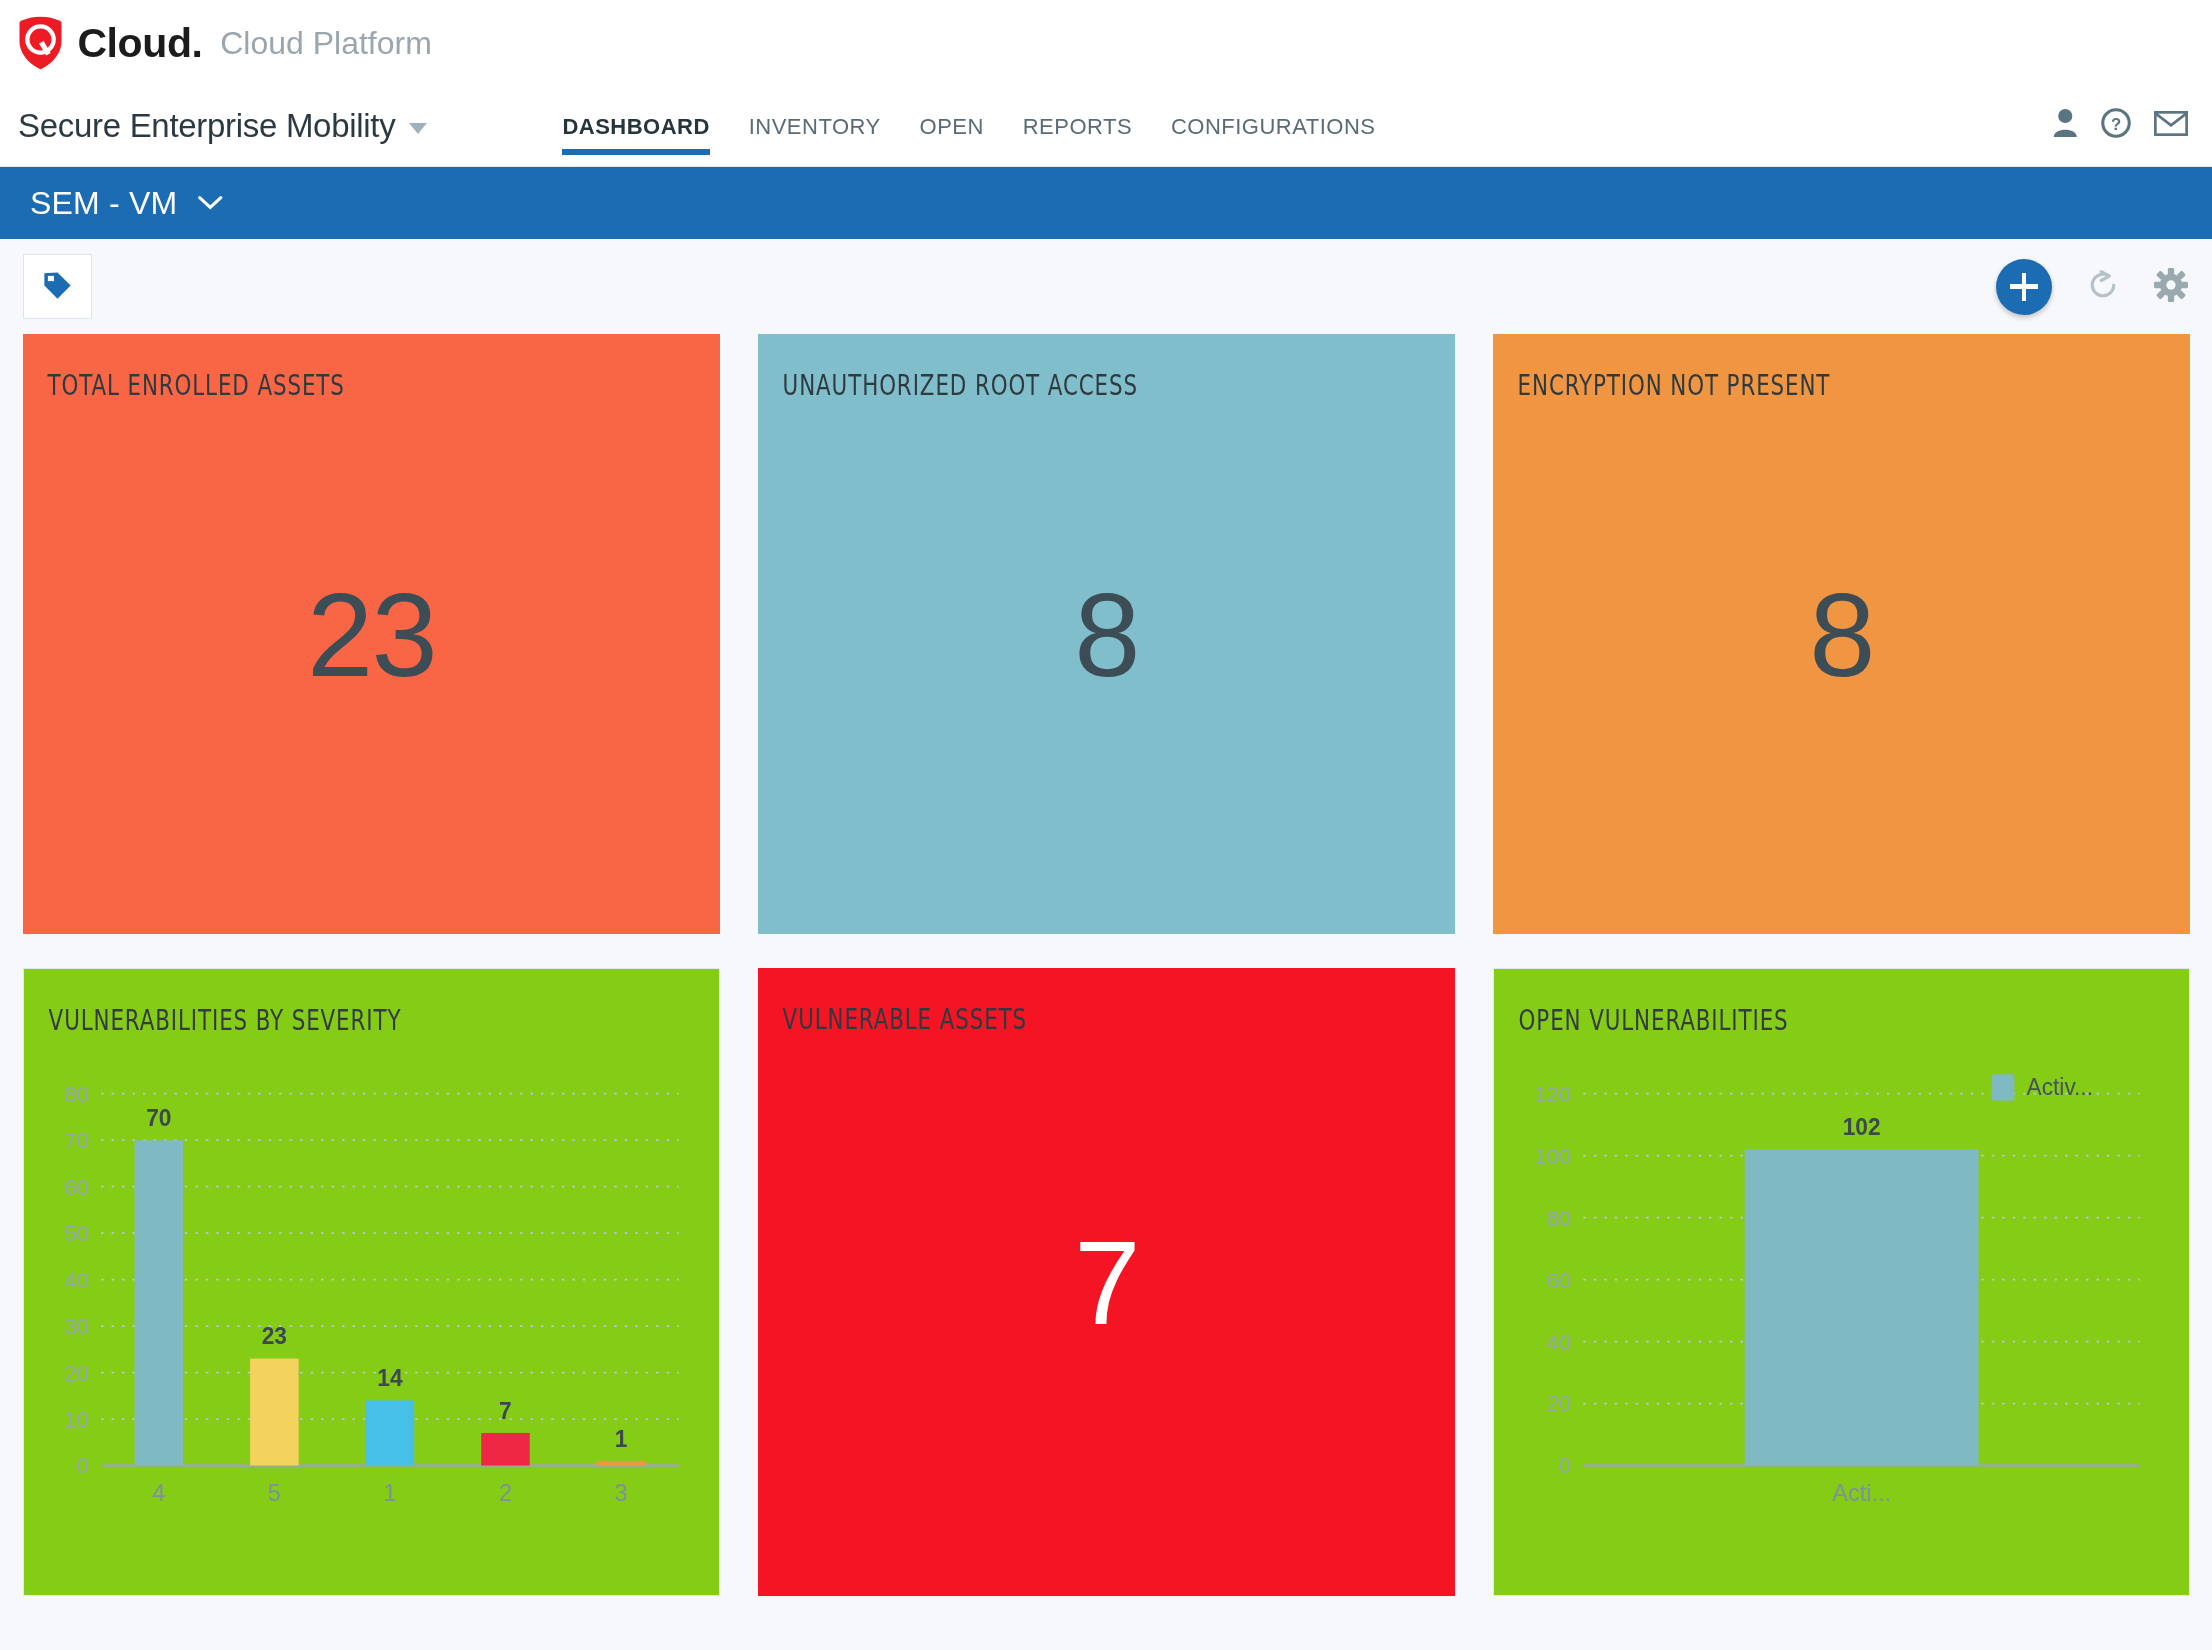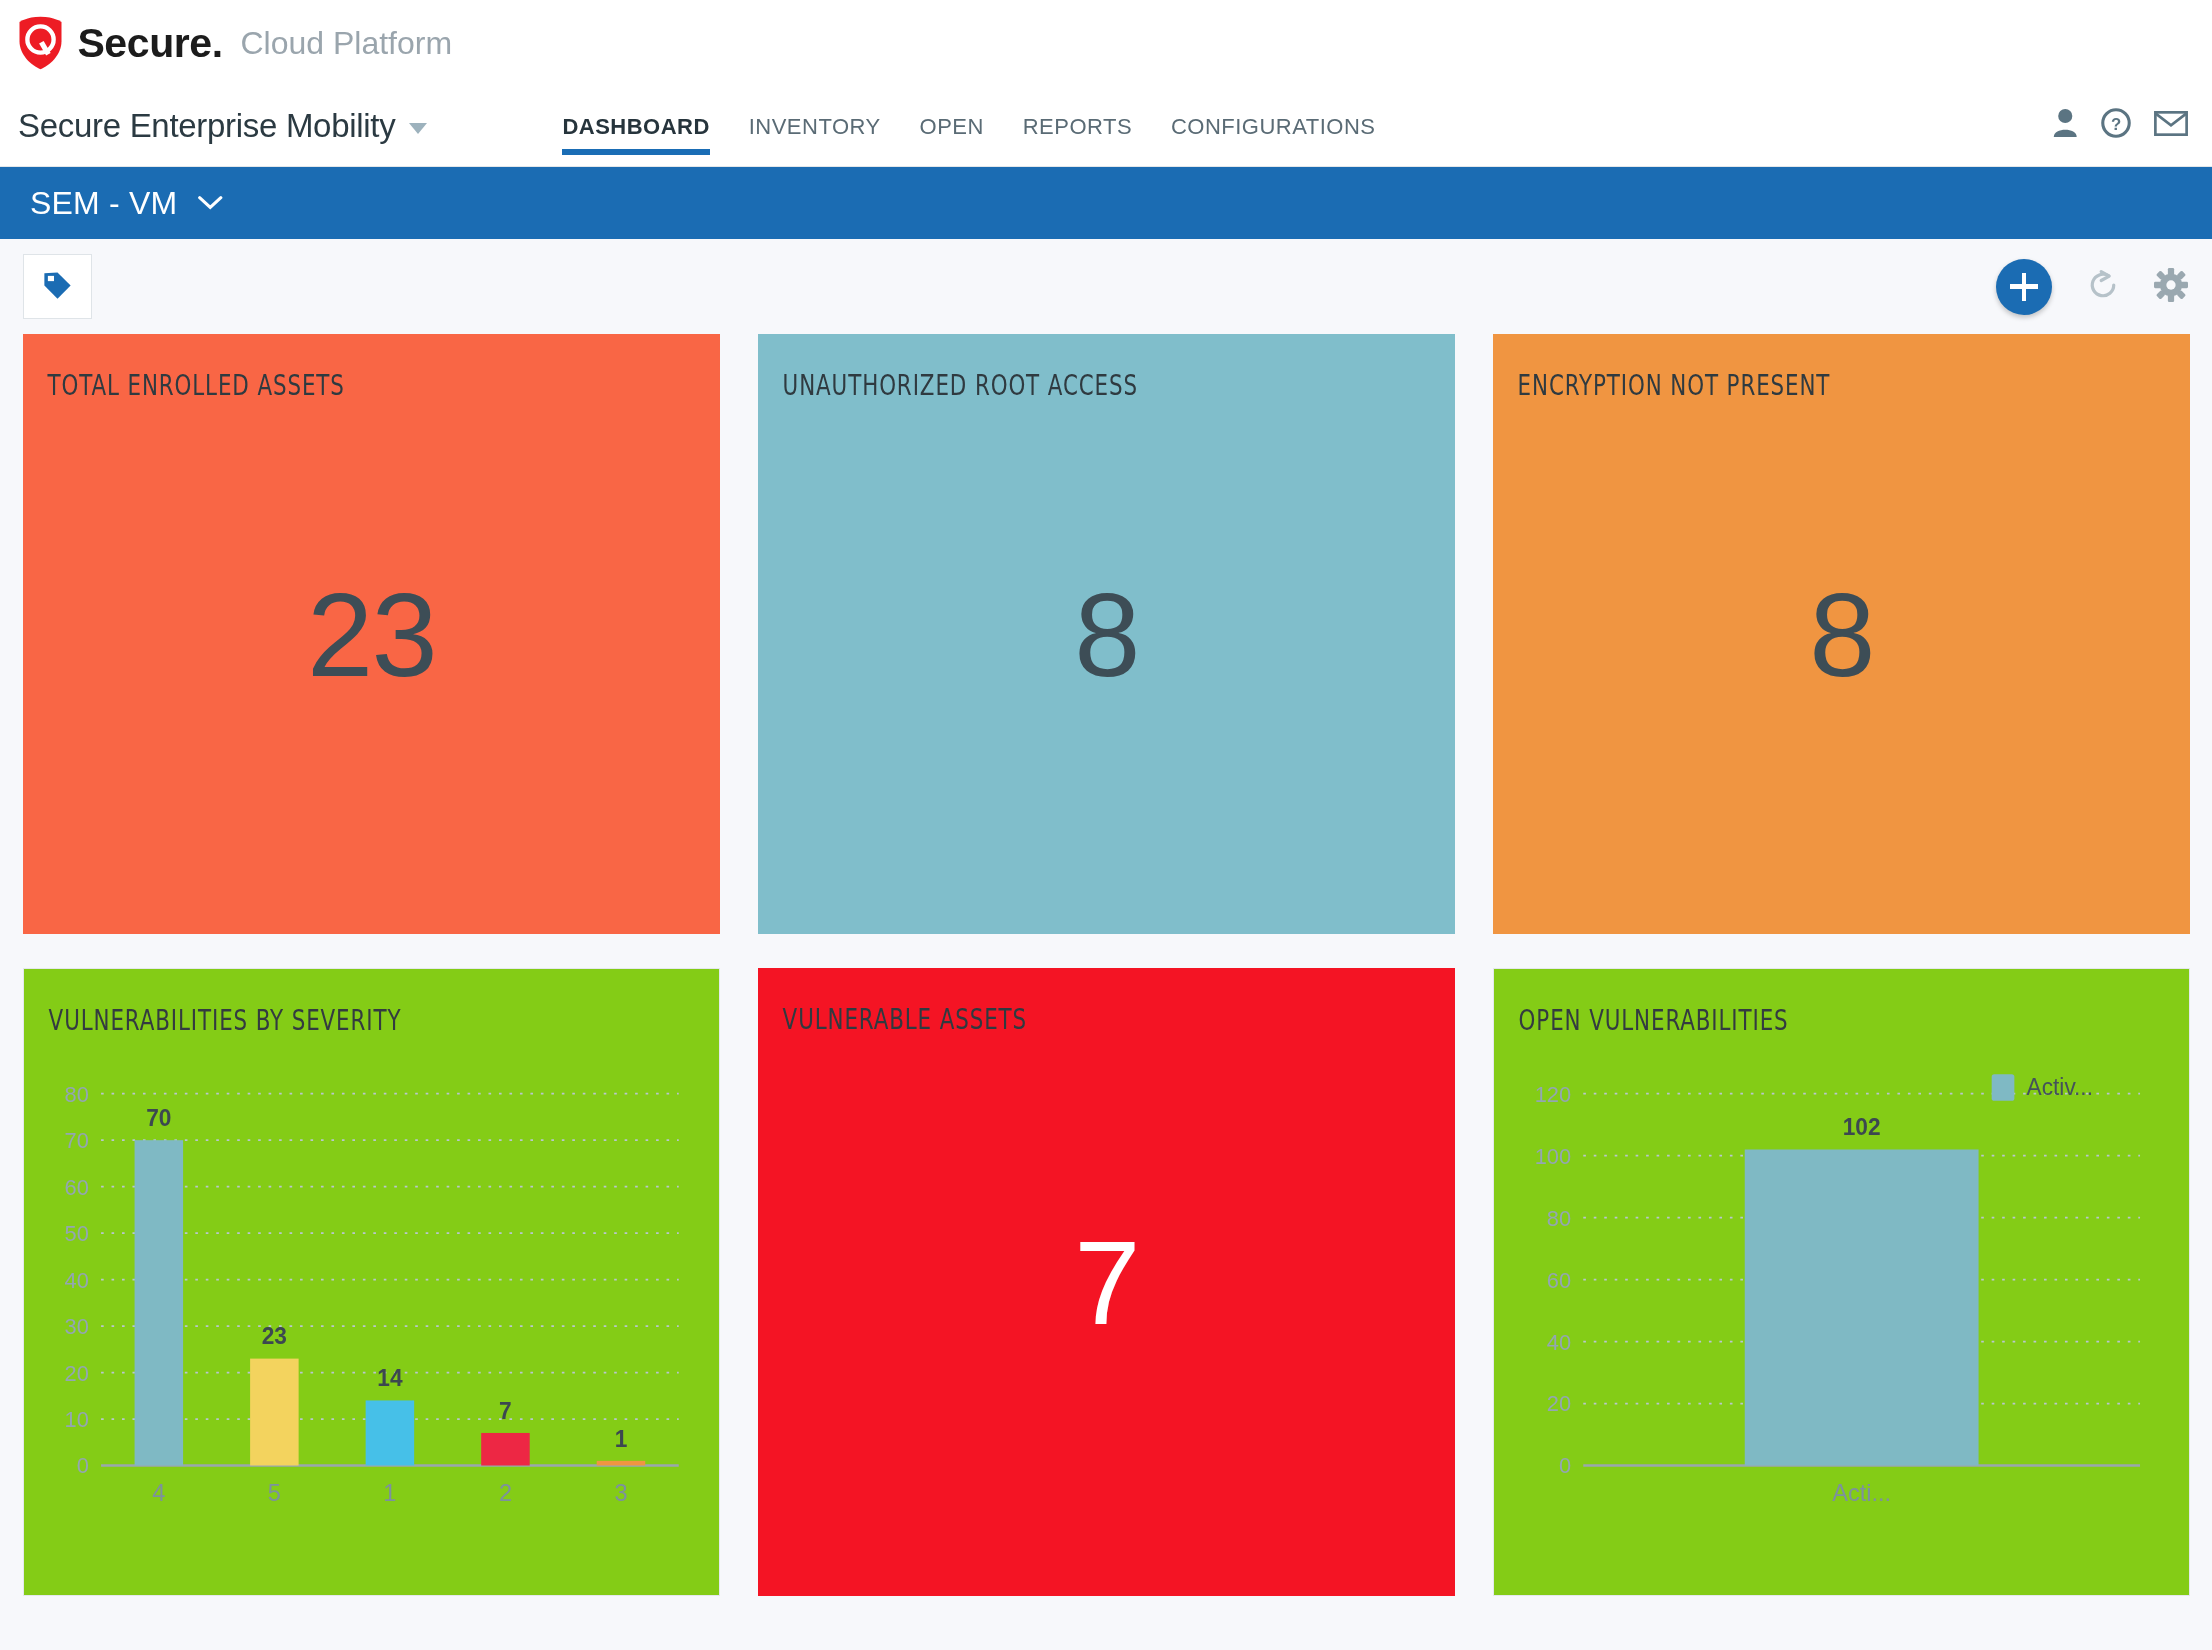--- a/index.html
+++ b/index.html
@@ -143,21 +143,21 @@
 
 <div class="brandbar">
   <div class="logo-wrap">
     <span class="logo-mark">
       <svg width="49" height="56" viewBox="0 0 56 64">
         <path d="M28 2 C12 2 4 8 4 8 L4 30 C4 46 18 58 28 62 C38 58 52 46 52 30 L52 8 C52 8 44 2 28 2 Z" fill="#ED1C24"></path>
         <circle cx="28" cy="28" r="15" fill="none" stroke="#ffffff" stroke-width="5"></circle>
         <rect x="30" y="30" width="6" height="16" transform="rotate(-30 33 38)" fill="#ffffff"></rect>
       </svg>
     </span>
-    <span class="logo-text"><span>Secure</span><span class="dot">.</span></span>
+    <span class="logo-text"><span>Cloud</span><span class="dot">.</span></span>
     <span class="logo-sub">Cloud Platform</span>
   </div>
 </div>
 
 <div class="navbar">
   <div class="module-name">
     <span class="mtext">Secure Enterprise Mobility</span>
     <span class="caret-down"></span>
   </div>
 

